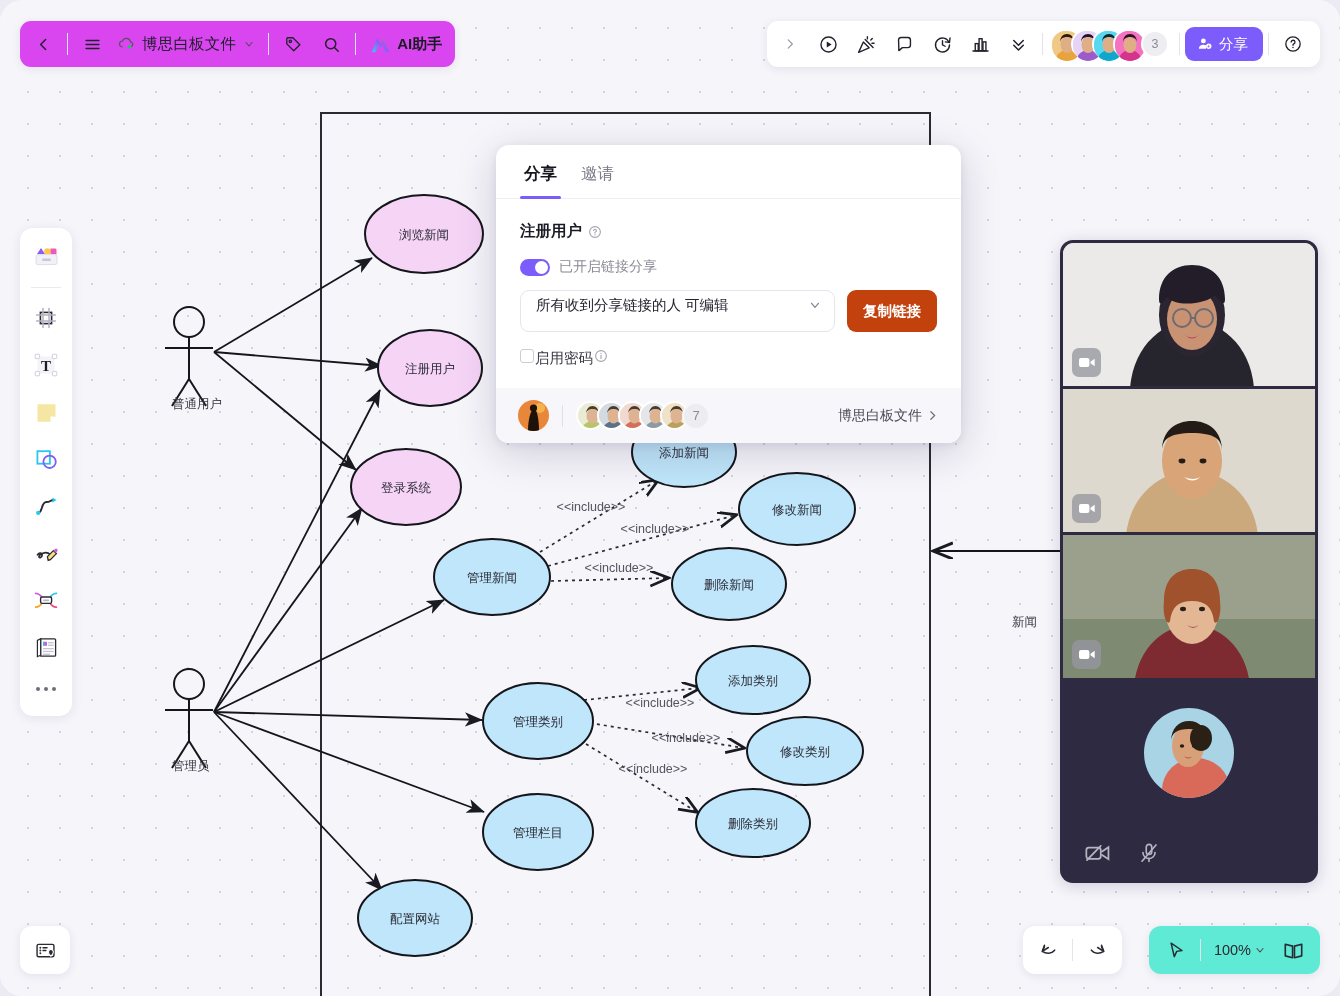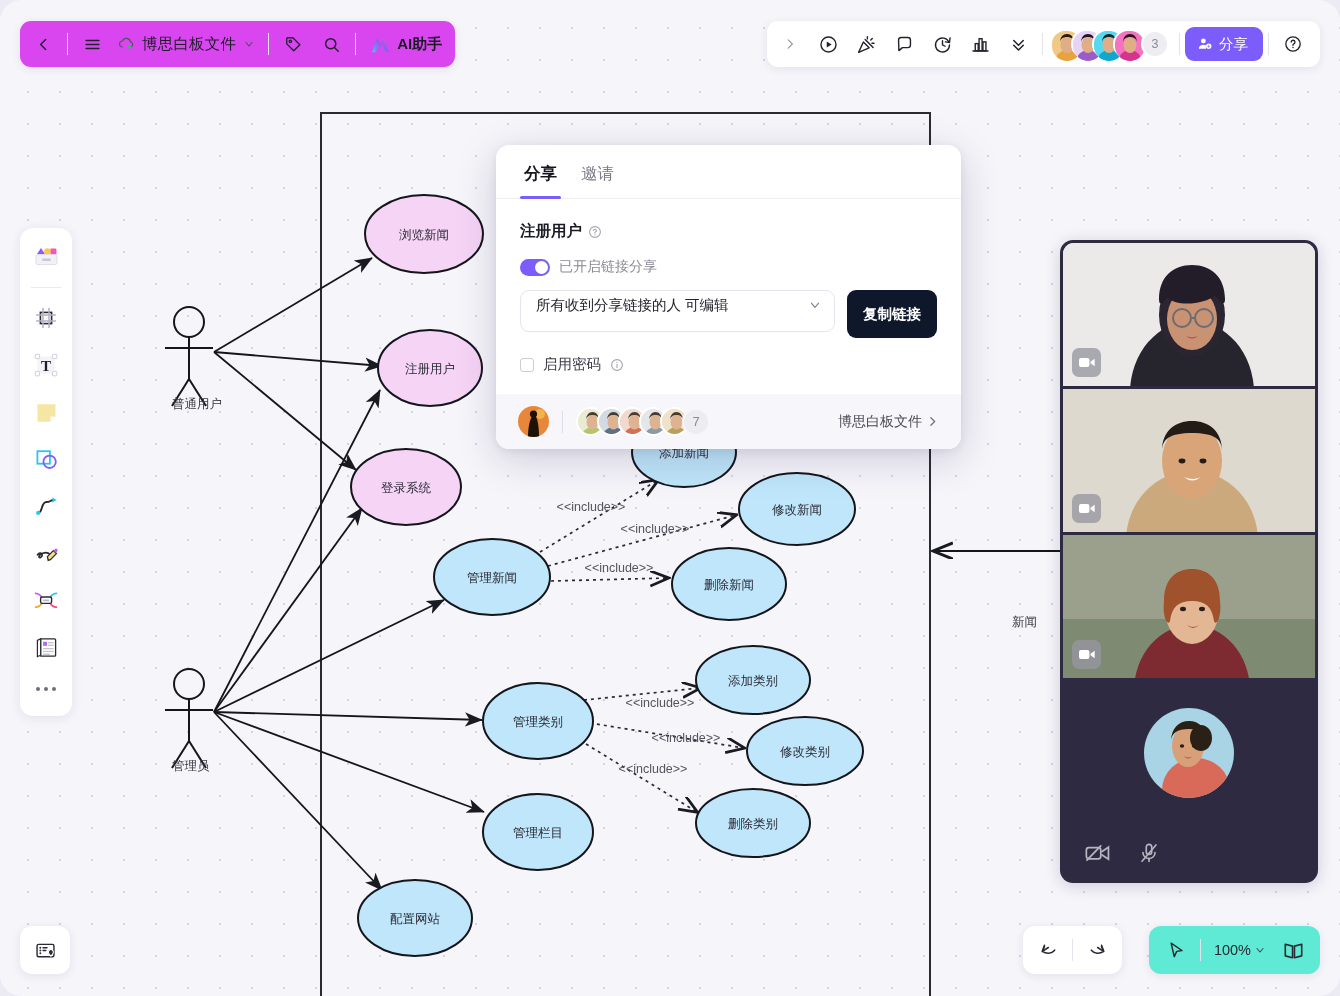--- a/index.html
+++ b/index.html
@@ -153,25 +153,25 @@
   .tgl::after { content: ""; position: absolute; right: 2px; top: 2px; width: 13px; height: 13px; border-radius: 50%; background: #fff; }
   .tgl-label { font-size: 14px; color: #8a8995; }
   .sel-row { display: flex; gap: 12px; margin-top: 14px; }
   .sel-box {
     flex: 1; height: 42px; border: 1px solid #e6e4ec; border-radius: 9px;
     display: flex; align-items: center; justify-content: space-between;
     padding: 0 12px 12px 15px; cursor: pointer; background: #fff;
   }
   .sel-text { font-size: 14.5px; color: #23232e; }
   .copy-btn {
-    background: #0f172a; color: #fff; border: none; font-family: inherit;
-    height: 48px; border-radius: 9px; padding: 0 16px;
+    background: #c2410c; color: #fff; border: none; font-family: inherit;
+    height: 42px; border-radius: 9px; padding: 0 16px;
     font-size: 14.5px; cursor: pointer; font-weight: bold; text-align: right;
   }
-  .pw-row { display: flex; align-items: center; gap: 9px; margin-top: 17px; }
+  .pw-row { display: flex; gap: 1px; margin-top: 17px; }
   .cb { width: 14px; height: 14px; border: 1.5px solid #cdcbd6; border-radius: 3px; cursor: pointer; }
   .pw-label { font-size: 14.5px; color: #3a3a46; }
   .dlg-foot {
     background: #f7f6fa; padding: 12px 22px;
     display: flex; align-items: center; justify-content: space-between;
   }
   .foot-left { display: flex; align-items: center; }
   .owner-av { width: 31px; height: 31px; border-radius: 50%; overflow: hidden; }
   .foot-div { width: 1px; height: 22px; background: #e0dee8; margin: 0 13px; }
   .collab-stack { display: flex; align-items: center; }

